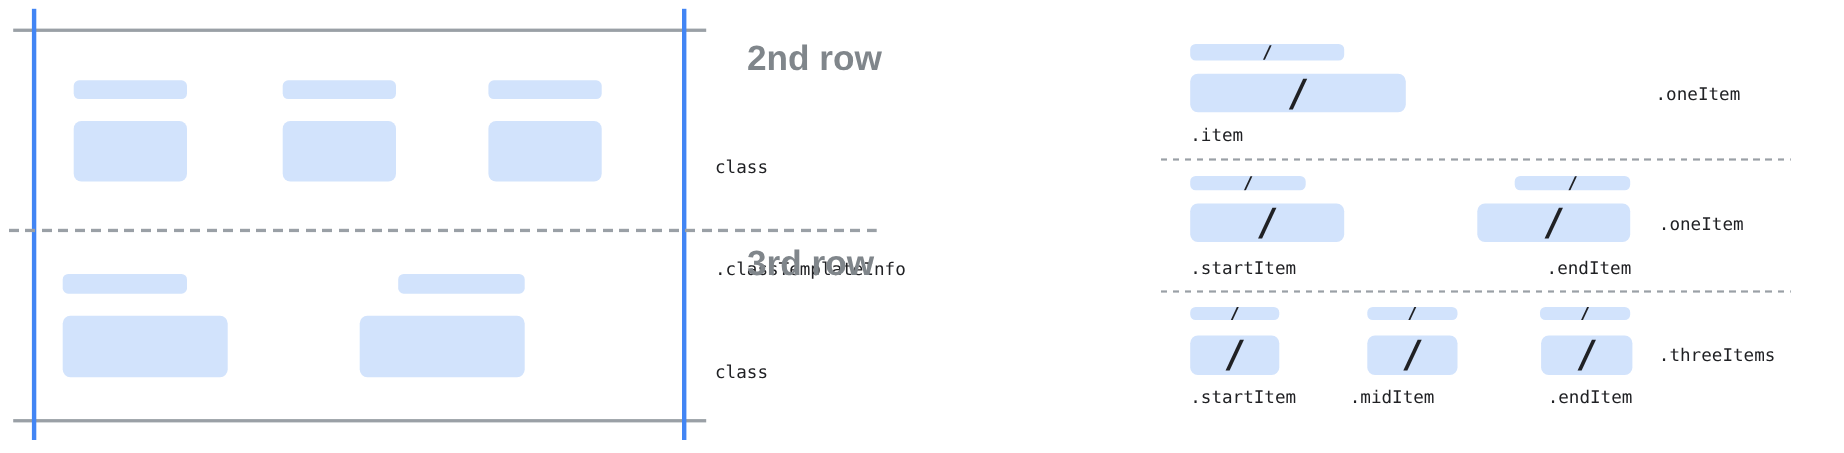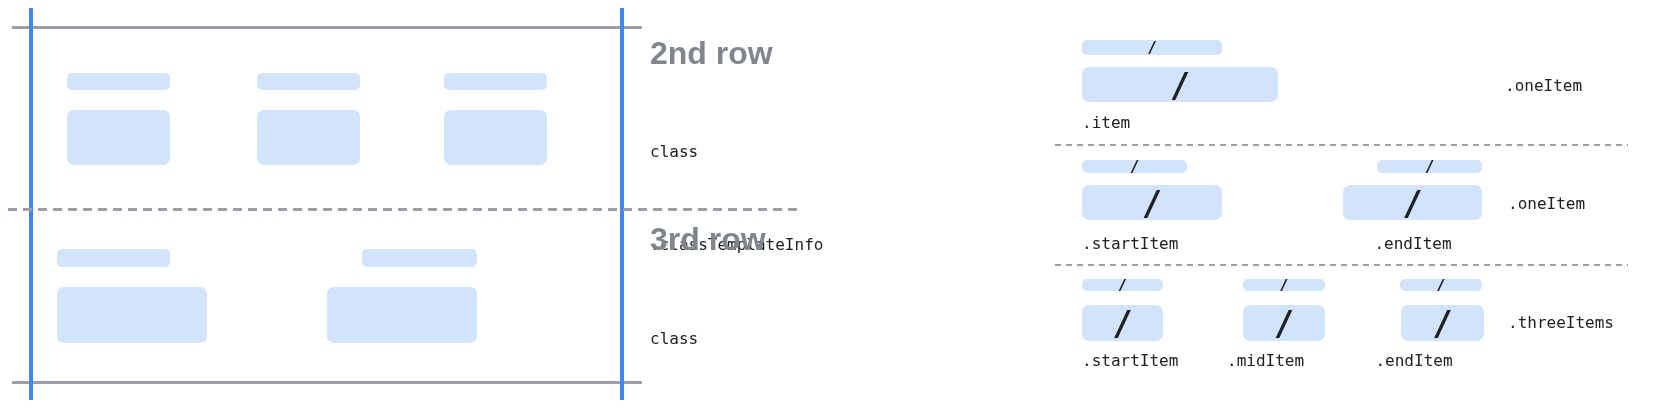--- a/index.html
+++ b/index.html
@@ -41,30 +41,31 @@
   .slash-lg { font-size: 34px; }
   
   .heading {
     position: absolute;
     font-family: "Liberation Sans", sans-serif;
     font-weight: bold;
     font-size: 32px;
     line-height: 38px;
     color: var(--heading-gray, #80868b);
     white-space: nowrap;
+    margin-left: 29px;
   }
   .code {
     font-family: "DejaVu Sans Mono", monospace;
     font-size: 16px;
     color: var(--code-text, #202124);
     white-space: pre;
   }
   .code-block { position: absolute; line-height: 31px; }
   .code-label { position: absolute; line-height: 28px; }
-  .right-align { text-align: center; }
+  .right-align { text-align: right; }
 </style>
 </head>
 <body>
 
 <div id="canvas">
 
   <div>
     <div class="hline" style="left:12px; top:26px;  width:630px;"></div>
     <div class="hline" style="left:12px; top:381px; width:630px;"></div>
     <div class="vline" style="left:29px;  top:8px; height:392px;"></div>

